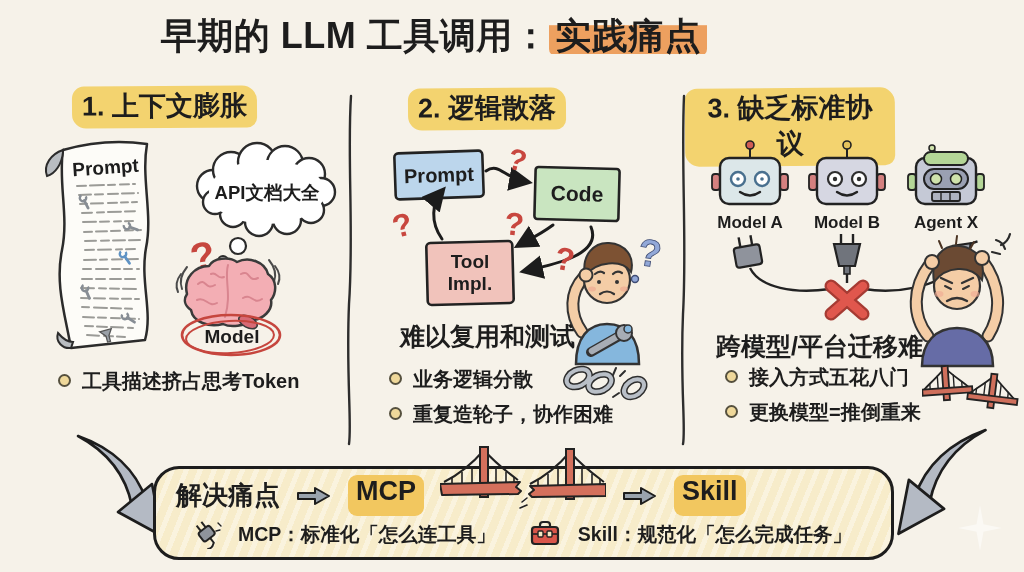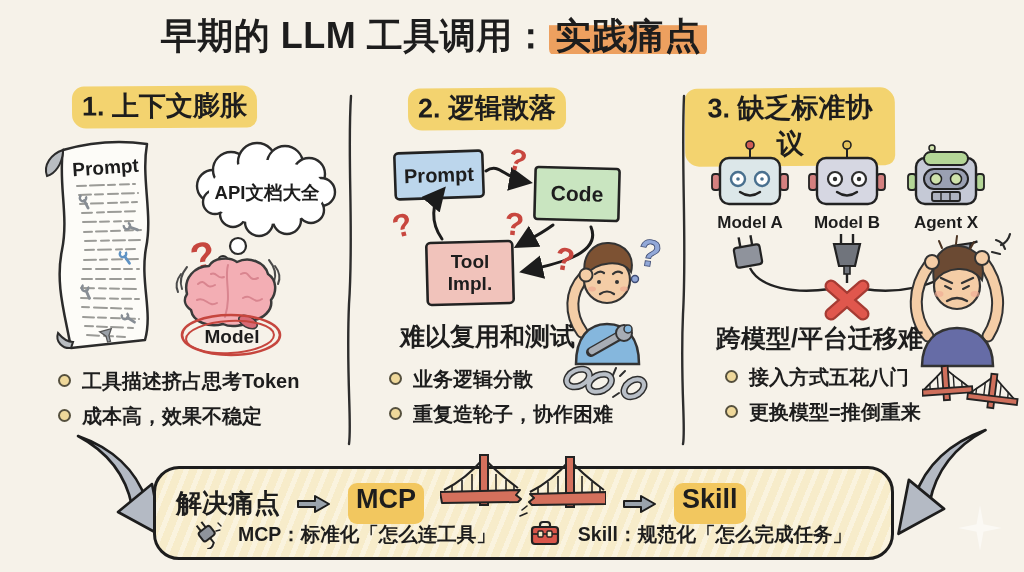--- a/index.html
+++ b/index.html
@@ -28,21 +28,21 @@
   .bullets li { position:relative; padding-left:27px; margin-bottom:8px; white-space:nowrap; }
   .bullets li::before {
     content:""; position:absolute; left:3px; top:6px; width:9px; height:9px;
     border:2.6px solid #55503e; background:#efd89a; border-radius:50%;
   }
   .banner {
     border:3.5px solid #1d1d1d; border-radius:26px;
     background:#f7ecca;
     background-image:repeating-linear-gradient(112deg, rgba(255,255,255,.38) 0 5px, rgba(255,255,255,0) 5px 13px);
   }
-  .banner-row1 { position:absolute; left:20px; top:6px; display:flex; align-items:center; gap:16px;margin-top:8px; }
+  .banner-row1 { position:absolute; left:20px; top:6px; display:flex; align-items:center; gap:16px; }
   .banner-row2 { position:absolute; left:36px; bottom:8px; display:flex; align-items:center; gap:16px;
                  font-size:19.5px; font-weight:600; white-space:nowrap; }
   .banner-lead { font-size:26px; font-weight:700; white-space:nowrap; }
   .hl2 { background:#f2c75f; padding:1px 8px 9px; border-radius:9px; font-size:27px; font-weight:700; }
   .bridge-big { margin-top:-34px; }
   .skill-gap { margin-left:16px; }
   .mirror { transform:scaleX(-1); }
   .watermark {
     background:#ffffff; opacity:.5;
     clip-path:polygon(50% 0,58% 42%,100% 50%,58% 58%,50% 100%,42% 58%,0 50%,42% 42%);
@@ -322,25 +322,24 @@
       <path d="M249,165 Q259,159 269,165" fill="none" stroke="#333333" stroke-width="2.4" stroke-linecap="round"></path>
       <ellipse cx="241" cy="158" rx="4.5" ry="3" fill="#f0ab93" opacity=".65"></ellipse>
       <ellipse cx="277" cy="158" rx="4.5" ry="3" fill="#f0ab93" opacity=".65"></ellipse>
       <circle cx="234" cy="126" r="7" fill="#f4cda6" stroke="#333333" stroke-width="2"></circle>
       <circle cx="284" cy="122" r="7" fill="#f4cda6" stroke="#333333" stroke-width="2"></circle>
       <path d="M298,104 q7,2 9,9 M312,98 q-2,8 -9,11 M294,116 l8,2" fill="none" stroke="#2b2b2b" stroke-width="2.2" stroke-linecap="round"></path>
     </g>
   </svg>
 
   <div class="abs caption" style="left:400px;top:320px">难以复用和测试</div>
-  <div class="abs caption" style="left:716px;top:322px">跨模型/平台迁移难</div>
+  <div class="abs caption" style="left:716px;top:330px">跨模型/平台迁移难</div>
 
   <ul class="abs bullets" style="left:55px;top:368px">
     <li>工具描述挤占思考Token</li>
-    <li>成本高，效果不稳定</li>
   </ul>
   <ul class="abs bullets" style="left:386px;top:366px">
     <li>业务逻辑分散</li>
     <li>重复造轮子，协作困难</li>
   </ul>
   <ul class="abs bullets" style="left:722px;top:364px">
     <li>接入方式五花八门</li>
     <li>更换模型=推倒重来</li>
   </ul>
 

